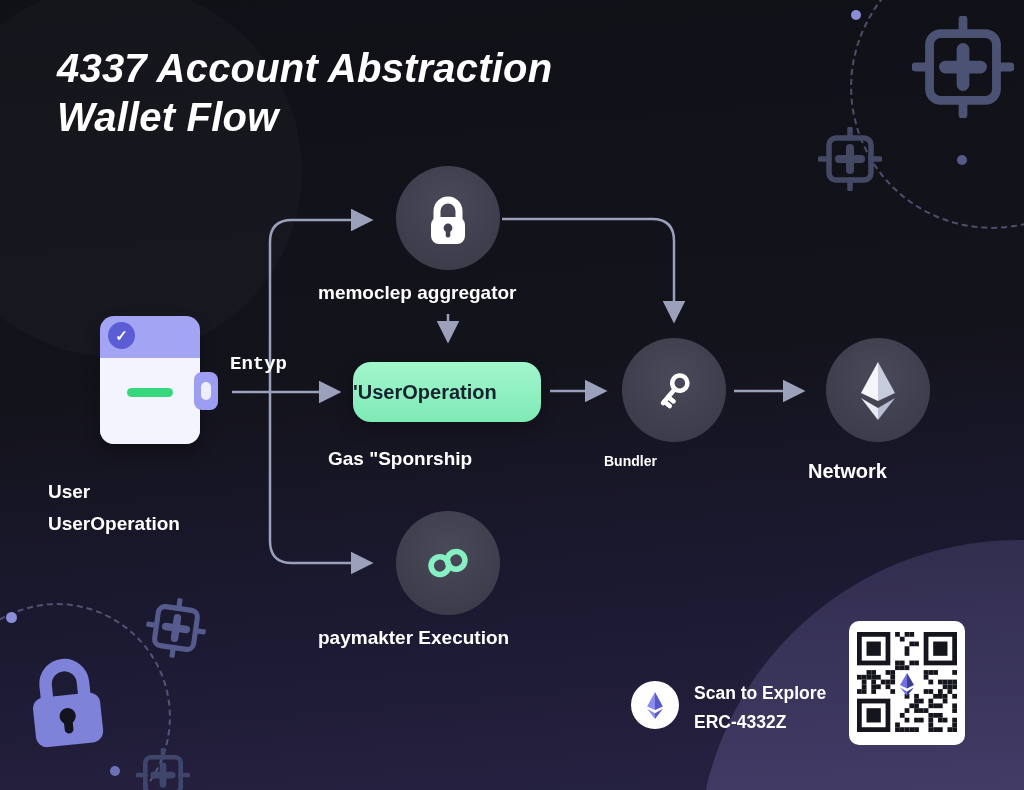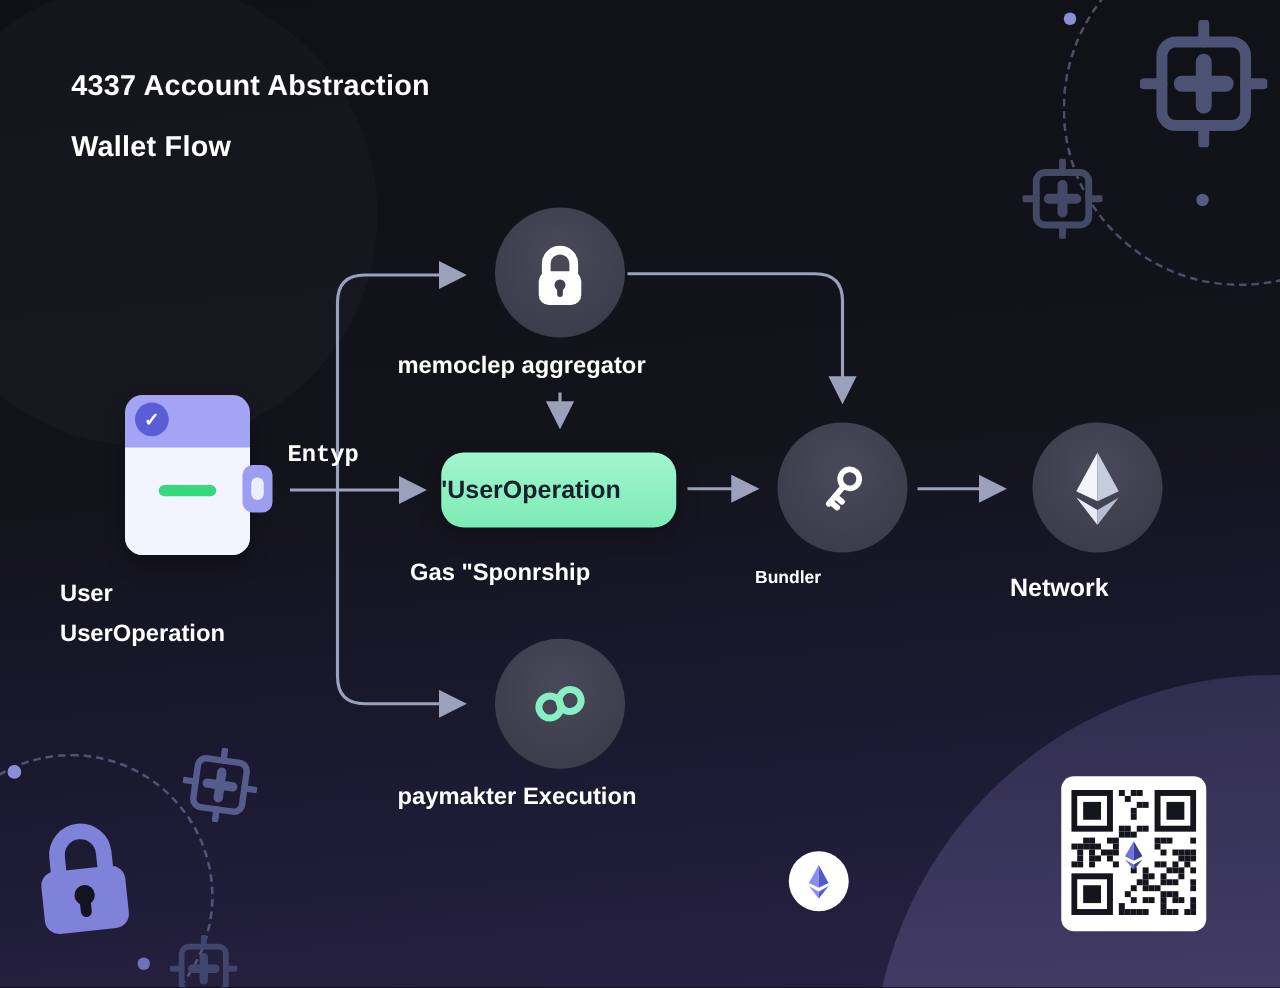--- a/index.html
+++ b/index.html
@@ -20,21 +20,21 @@
   .deco-icon{position:absolute;}
   
   .node{position:absolute;width:104px;height:104px;border-radius:50%;
         background:radial-gradient(circle at 50% 38%,#4a4959,#3d3c4b 75%);
         display:flex;align-items:center;justify-content:center;}
   .lbl{position:absolute;font-weight:700;font-size:19px;color:#fff;line-height:1.3;}
   .uo-box{position:absolute;left:353px;top:362px;width:188px;height:60px;border-radius:18px;
           background:linear-gradient(180deg,#a2f6cc,#7eeab6);
           display:flex;align-items:center;justify-content:flex-start;
           color:#16222e;font-weight:800;font-size:20px;box-shadow:0 6px 18px rgba(0,0,0,.25);}
-  .title{position:absolute;left:57px;top:44px;font-size:23px;font-weight:800;line-height:49px;letter-spacing:.2px;}
+  .title{position:absolute;left:57px;top:44px;font-size:40px;font-weight:800;line-height:49px;letter-spacing:.2px;font-style:italic;}
   .arrows{position:absolute;left:0;top:0;pointer-events:none;}
   
   .wallet{position:absolute;left:100px;top:316px;width:100px;height:128px;}
   .w-card{position:absolute;inset:0;background:#a3a4f3;border-radius:14px;box-shadow:0 8px 16px rgba(0,0,0,.3);}
   .w-lower{position:absolute;left:0;right:0;top:42px;bottom:0;background:#f3f4ff;border-radius:0 0 14px 14px;}
   .w-badge{position:absolute;left:8px;top:6px;width:27px;height:27px;border-radius:50%;
            background:#5b5dd4;color:#fff;font-size:15px;font-weight:700;
            display:flex;align-items:center;justify-content:center;}
   .w-tab{position:absolute;right:-18px;top:56px;width:24px;height:38px;background:#9d9ef1;border-radius:8px;}
   .w-tab i{position:absolute;left:7px;top:10px;width:10px;height:18px;background:#eceefc;border-radius:5px;display:block;}
@@ -116,21 +116,21 @@
 
   <div class="wallet">
     <div class="w-card"></div>
     <div class="w-lower"></div>
     <div class="w-badge">✓</div>
     <div class="w-tab">
         <i></i>
       </div>
     <div class="w-pill"></div>
   </div>
-  <div class="lbl" style="left:48px;top:460px;width:200px;line-height:32px;">
+  <div class="lbl" style="left:48px;top:476px;width:200px;line-height:32px;">
     <div>User</div>
     <div>UserOperation</div>
   </div>
 
   <div class="lbl" style="left:230px;top:352px;width:90px;font-family:Liberation Mono, monospace;">Entyp</div>
 
   <div class="node" style="left:396px;top:166px;">
     <svg width="54" height="56" viewBox="-27 -30 54 56">
       <path d="M-11 -2 V-9 a11 11 0 0 1 22 0 V-2" fill="none" stroke="#fff" stroke-width="7" stroke-linecap="round"></path>
       <rect x="-17" y="-3" width="34" height="27" rx="8" fill="#fff"></rect>
@@ -177,20 +177,24 @@
   </div>
   <div class="lbl" style="left:808px;top:458px;width:140px;font-size:20px;">Network</div>
 
   <div class="eth-badge">
     <svg width="26" height="32" viewBox="-14 -16 28 32">
       <polygon points="0,-14 0,5.5 -8.5,1.5" fill="#8a8df0"></polygon>
       <polygon points="0,-14 0,5.5 8.5,1.5" fill="#5559c9"></polygon>
       <polygon points="-8.5,4 0,9 0,15" fill="#8a8df0"></polygon>
       <polygon points="8.5,4 0,9 0,15" fill="#5559c9"></polygon>
     </svg>
+  </div>
+  <div class="scan-text">
+    <div>Scan to Explore</div>
+    <div>ERC-4332Z</div>
   </div>
 
   <div class="qr">
     <svg id="qr-grid" width="100" height="100">
         <rect x="0" y="0" width="33.333333333333336" height="33.333333333333336" fill="#15151e"></rect>
         <rect x="4.761904761904762" y="4.761904761904762" width="23.80952380952381" height="23.80952380952381" fill="#fff"></rect>
         <rect x="9.523809523809524" y="9.523809523809524" width="14.285714285714285" height="14.285714285714285" fill="#15151e"></rect>
         <rect x="66.66666666666667" y="0" width="33.333333333333336" height="33.333333333333336" fill="#15151e"></rect>
         <rect x="71.42857142857143" y="4.761904761904762" width="23.80952380952381" height="23.80952380952381" fill="#fff"></rect>
         <rect x="76.19047619047619" y="9.523809523809524" width="14.285714285714285" height="14.285714285714285" fill="#15151e"></rect>

